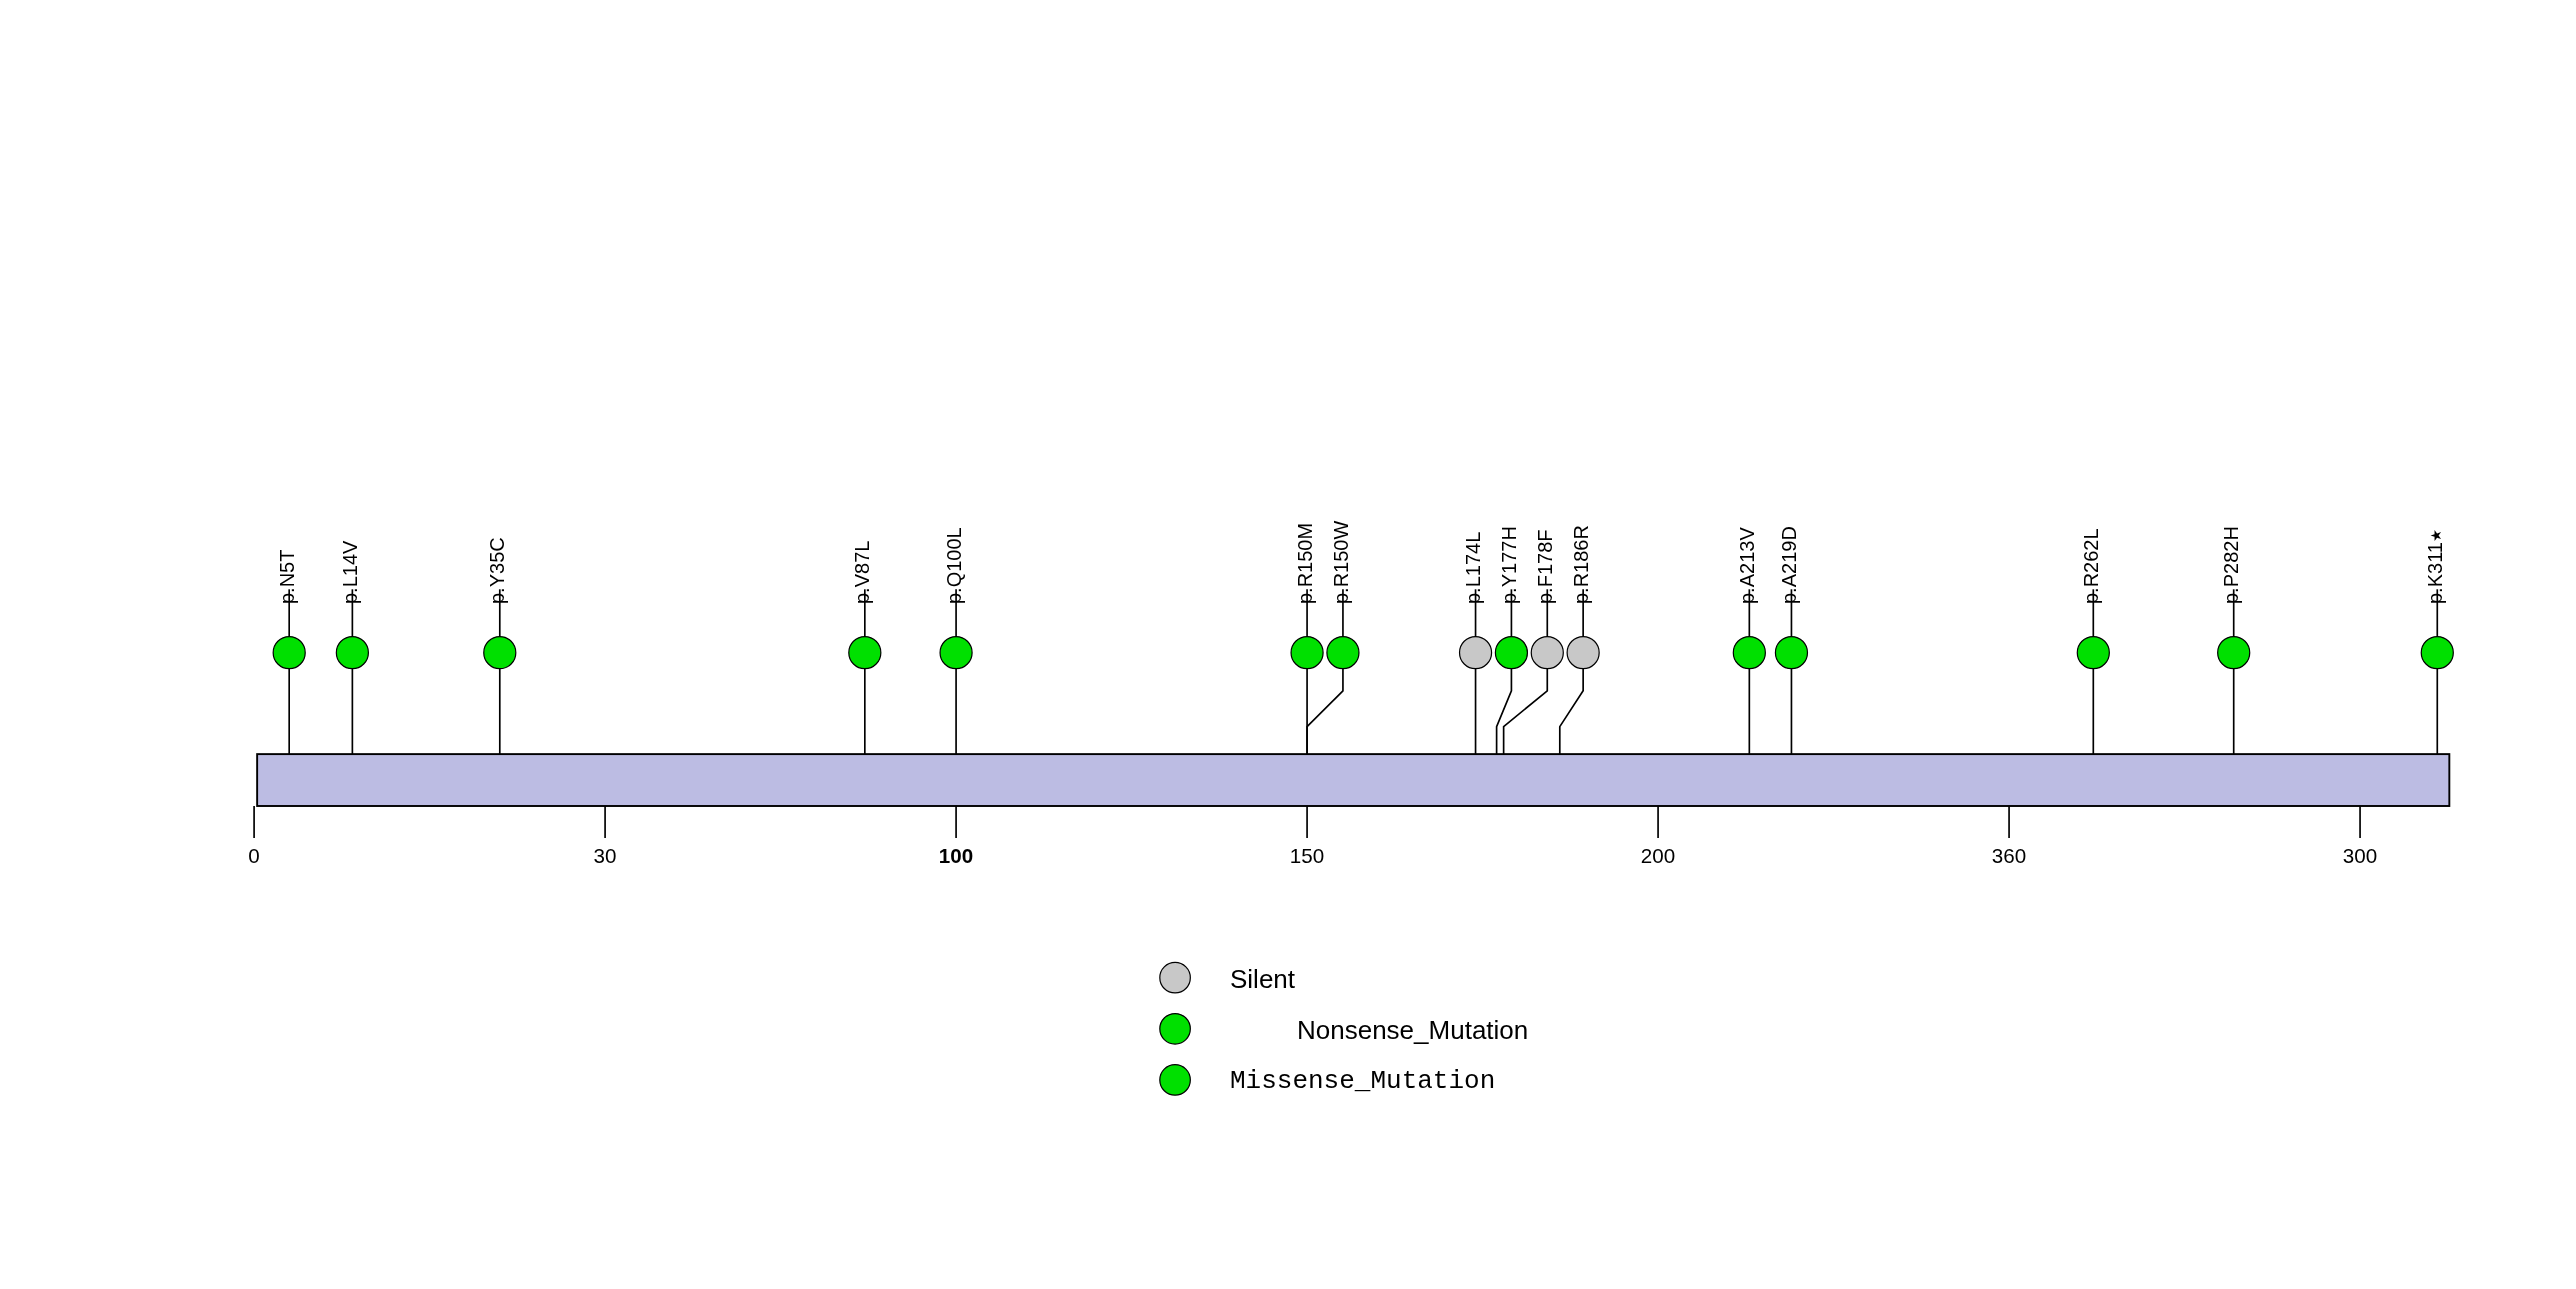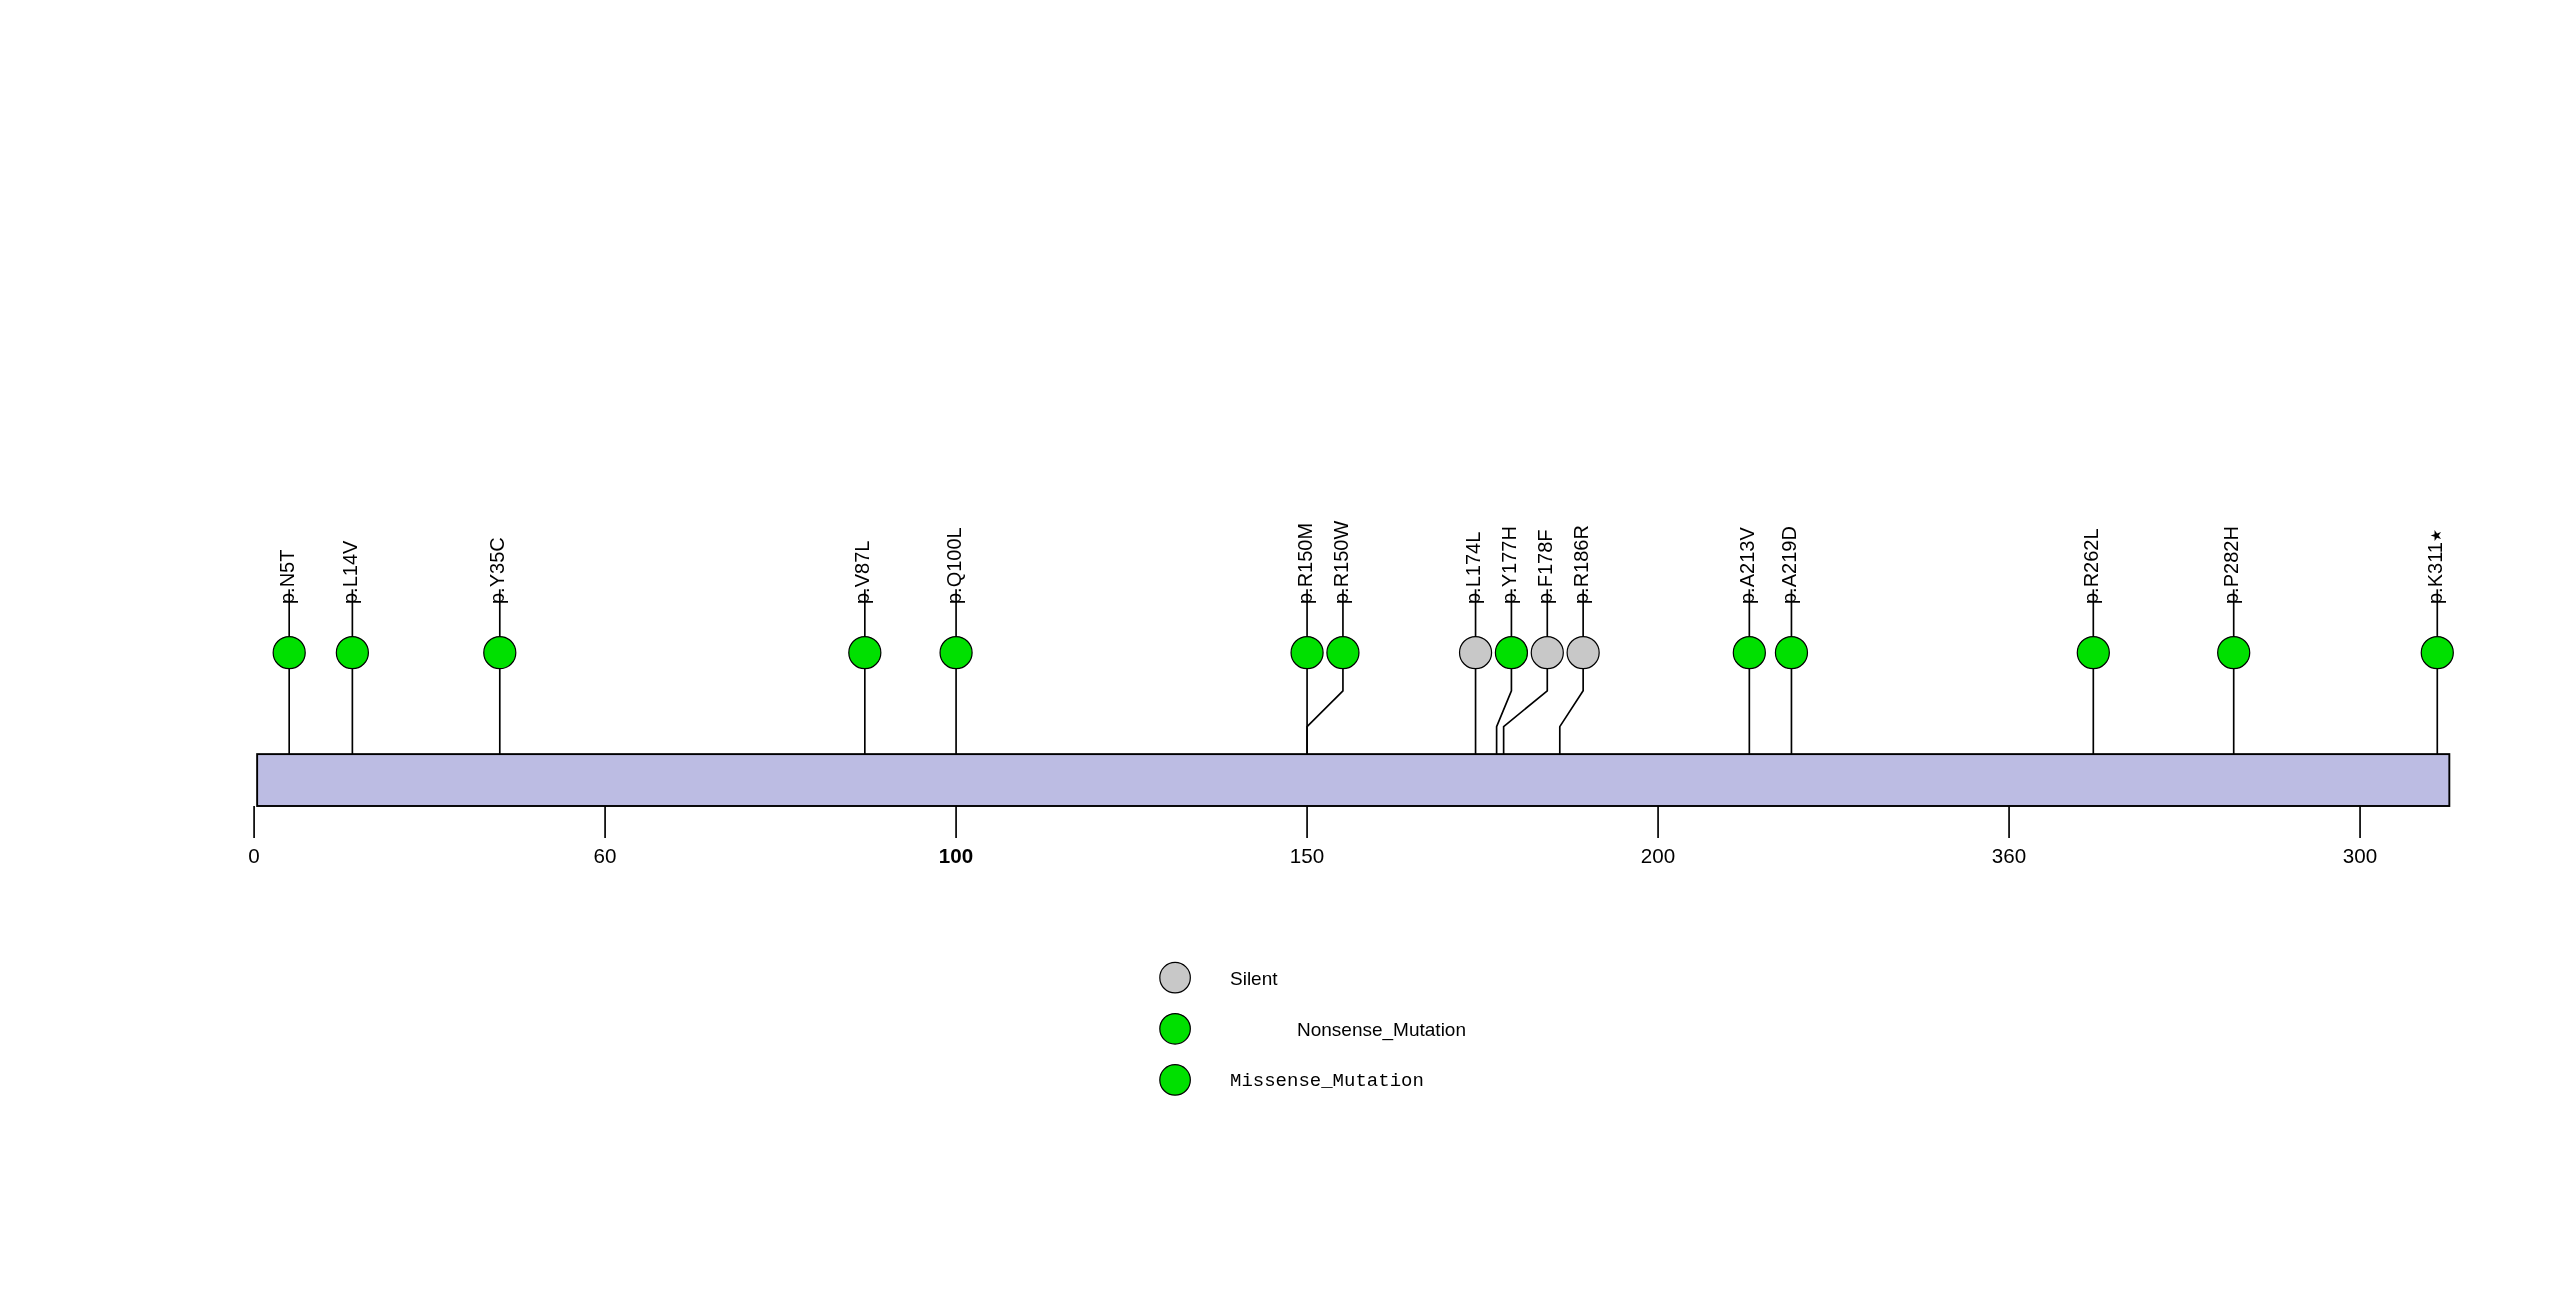--- a/index.html
+++ b/index.html
@@ -22,21 +22,21 @@
     position:absolute;
     font-family:"Liberation Sans",sans-serif;
     font-size:20.6px;
     color:#000000;
     transform:translateX(-50%);
     white-space:nowrap;
   }
   .leg-lbl{
     position:absolute;
     font-family:"Liberation Sans",sans-serif;
-    font-size:19px;
+    font-size:26px;
     color:#000000;
     white-space:nowrap;
     transform:translateY(-50%);
   }
 </style>
 </head>
 <body>
 
 <div id="stage">
   <svg id="plot" viewBox="0 0 3376 1690" xmlns="http://www.w3.org/2000/svg">
@@ -122,21 +122,21 @@
       <div class="lbl" style="left: 1555px; top: 584px;">p.F178F</div>
       <div class="lbl" style="left: 1591px; top: 584px;">p.R186R</div>
       <div class="lbl" style="left: 1757px; top: 584px;">p.A213V</div>
       <div class="lbl" style="left: 1799px; top: 584px;">p.A219D</div>
       <div class="lbl" style="left: 2101px; top: 584px;">p.R262L</div>
       <div class="lbl" style="left: 2241px; top: 584px;">p.P282H</div>
       <div class="lbl" style="left: 2445px; top: 584px;">p.K311<span class="star">★</span></div>
     </div>
   <div id="ticklabels">
       <div class="tick-lbl" style="left: 254px; top: 844px;">0</div>
-      <div class="tick-lbl" style="left: 605px; top: 844px;">60</div>
+      <div class="tick-lbl" style="left: 605px; top: 844px;">30</div>
       <div class="tick-lbl" style="left: 956px; top: 844px; font-weight: bold;">100</div>
       <div class="tick-lbl" style="left: 1307px; top: 844px; text-align: right;">150</div>
       <div class="tick-lbl" style="left: 1658px; top: 844px;">200</div>
       <div class="tick-lbl" style="left: 2009px; top: 844px;">360</div>
       <div class="tick-lbl" style="left: 2360px; top: 844px;">300</div>
     </div>
   <div id="leglabels">
       <div class="leg-lbl" style="left: 1230px; top: 979px;">Silent</div>
       <div class="leg-lbl" style="left: 1297px; top: 1030px;">Nonsense_Mutation</div>
       <div class="leg-lbl" style="left: 1230px; top: 1081px; font-family: Liberation Mono, monospace;">Missense_Mutation</div>

